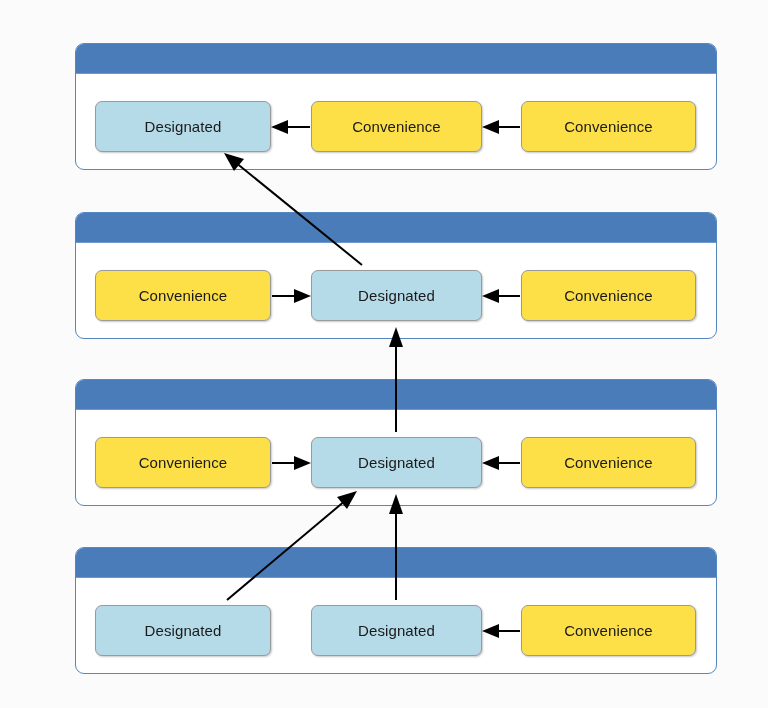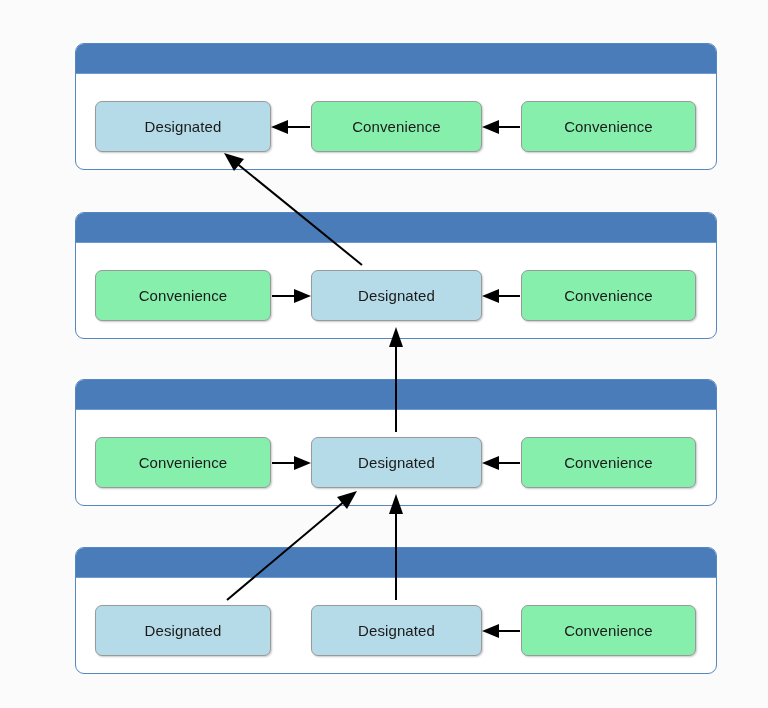--- a/index.html
+++ b/index.html
@@ -51,21 +51,21 @@
     border-radius: 7px;
     display: flex;
     align-items: center;
     justify-content: center;
     font-size: 15px;
     color: #1a1a1a;
     letter-spacing: 0.1px;
     box-shadow: 1px 1px 2px rgba(0,0,0,0.22);
   }
   .node.designated { background: #b6dbe8; }
-  .node.convenience { background: #86efac; }
+  .node.convenience { background: #fde047; }
 
   .slot0 { left: 19px;  width: 176px; }
   .slot1 { left: 235px; width: 171px; }
   .slot2 { left: 445px; width: 175px; }
 
   
   .edge-layer {
     position: absolute;
     left: 0; top: 0;
     width: 768px;

